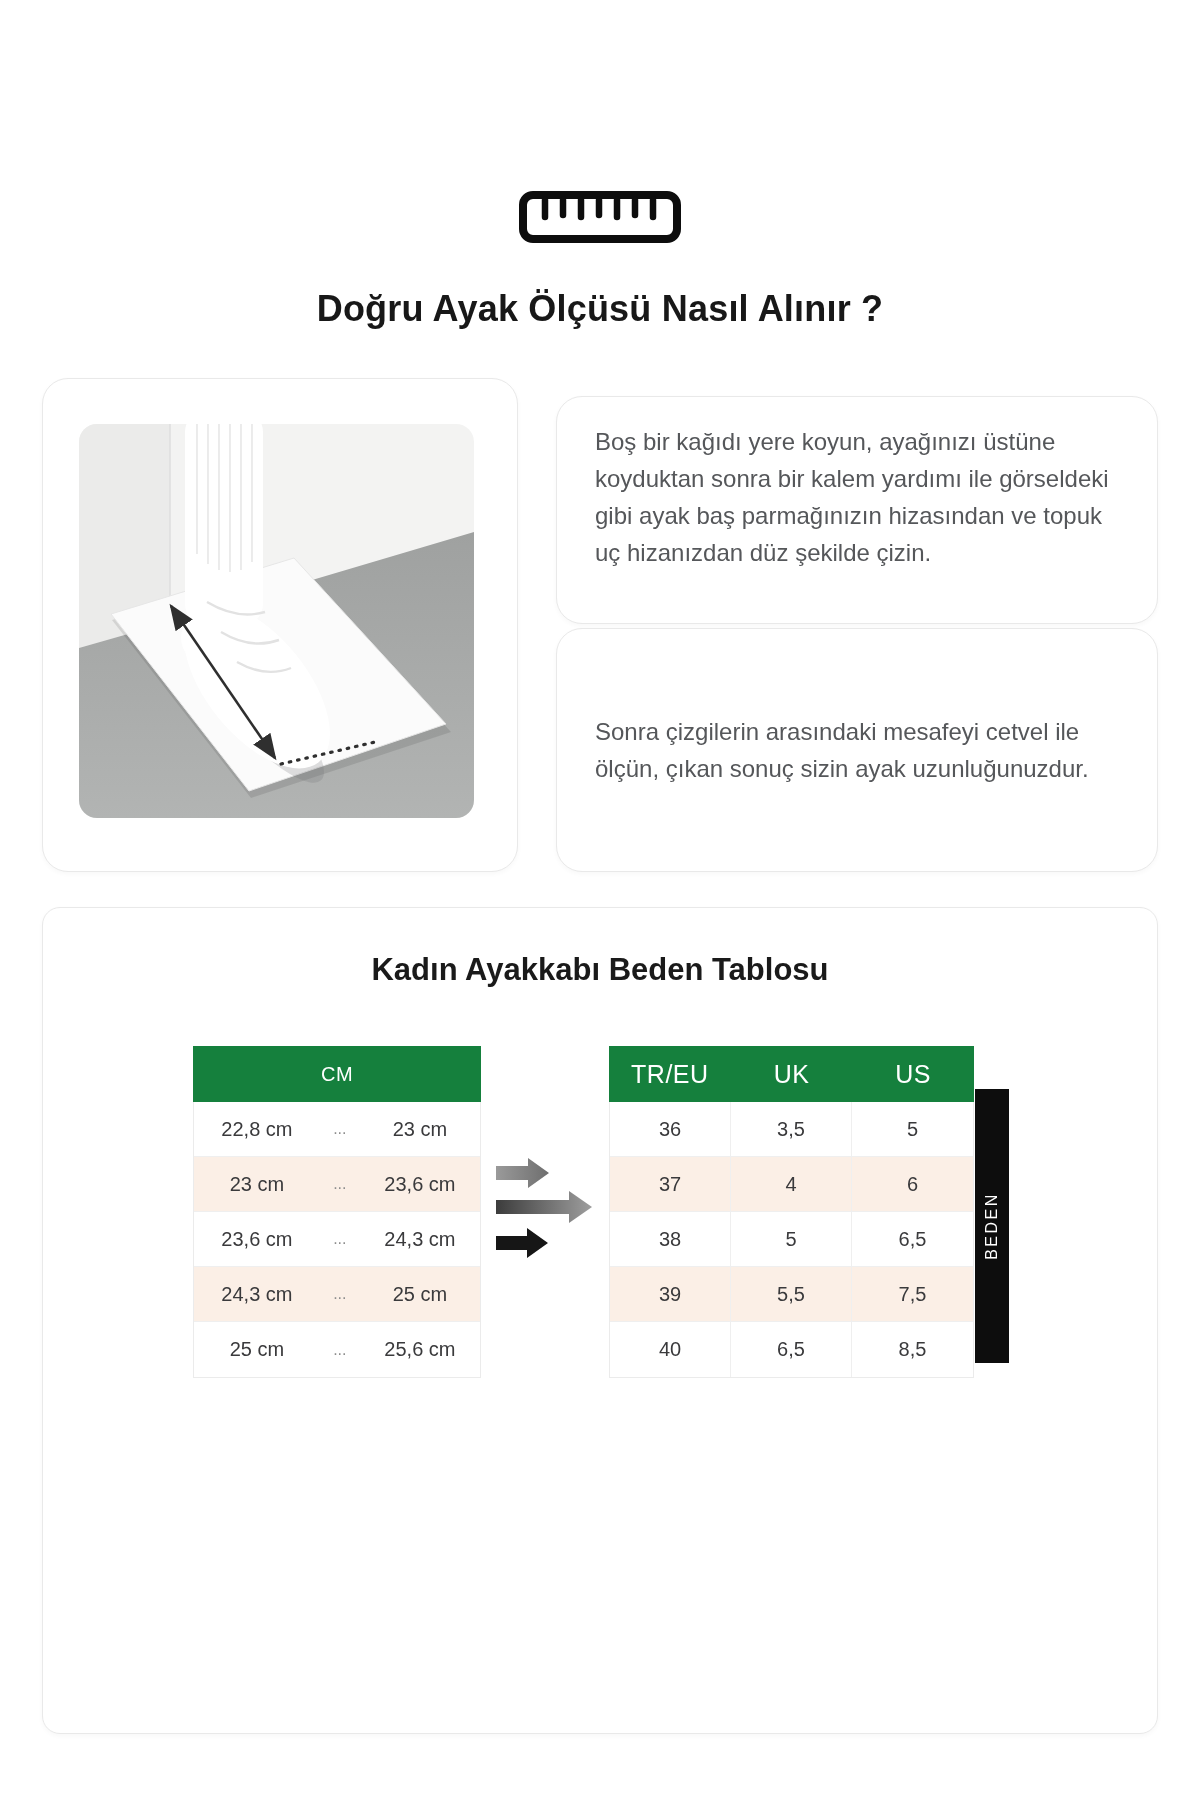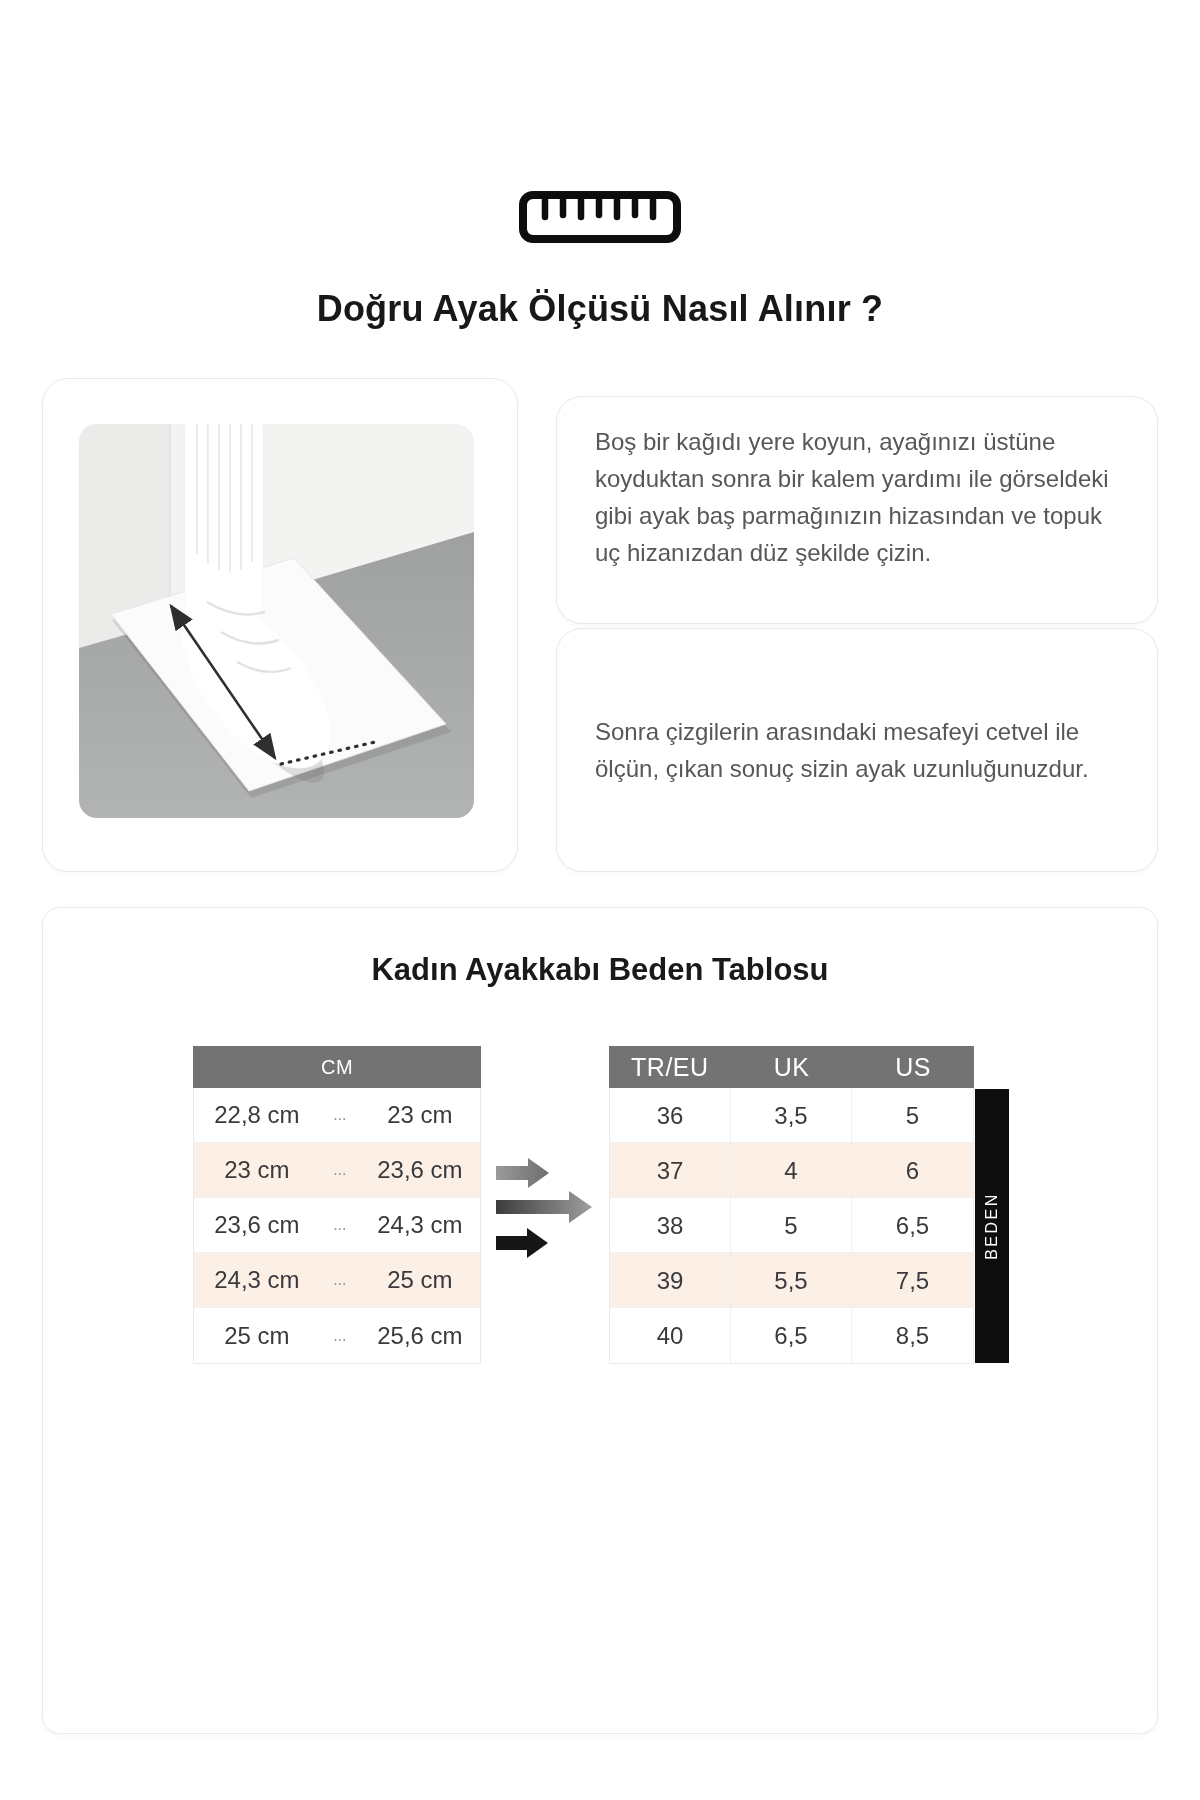--- a/index.html
+++ b/index.html
@@ -34,29 +34,29 @@
 
   
   .card-chart { left:42px; top:907px; width:1116px; height:827px; border-radius:18px; }
   .chart-title {
     position:absolute; left:0; top:44px; width:100%;
     text-align:center; font-size:31px; font-weight:bold; color:#1a1a1a;
   }
 
   .tbl { position:absolute; }
   .tbl-header {
-    height:42px; background:#737373; color:#ffffff;
+    height:56px; background:#15803d; color:#ffffff;
     display:flex; align-items:center; justify-content:center;
     font-size:20px; letter-spacing:0.5px;
   }
   .tbl-body { border:1px solid #ebebeb; border-top:none; background:#fff; }
   .row { height:55px; display:grid; align-items:center; border-bottom:1px solid #efefef; }
   .row:last-child { border-bottom:none; }
   .row.alt { background:#fbefe6; }
-  .cell { text-align:center; font-size:24px; color:#3a3a3c; }
+  .cell { text-align:center; font-size:20px; color:#3a3a3c; }
   .cell.dots { font-size:16px; color:#8d8d8d; }
 
   .cm-table  { left:150px; top:138px; width:288px; }
   .cm-table .row { grid-template-columns:44% 14% 42%; }
 
   .size-table { left:566px; top:138px; width:365px; }
   .size-table .tbl-header { display:grid; grid-template-columns:1fr 1fr 1fr; font-size:25px; }
   .size-table .tbl-header .hcell { text-align:center; }
   .size-table .row { grid-template-columns:1fr 1fr 1fr; }
   .size-table .cell { border-right:1px solid #efefef; height:55px; line-height:55px; }

